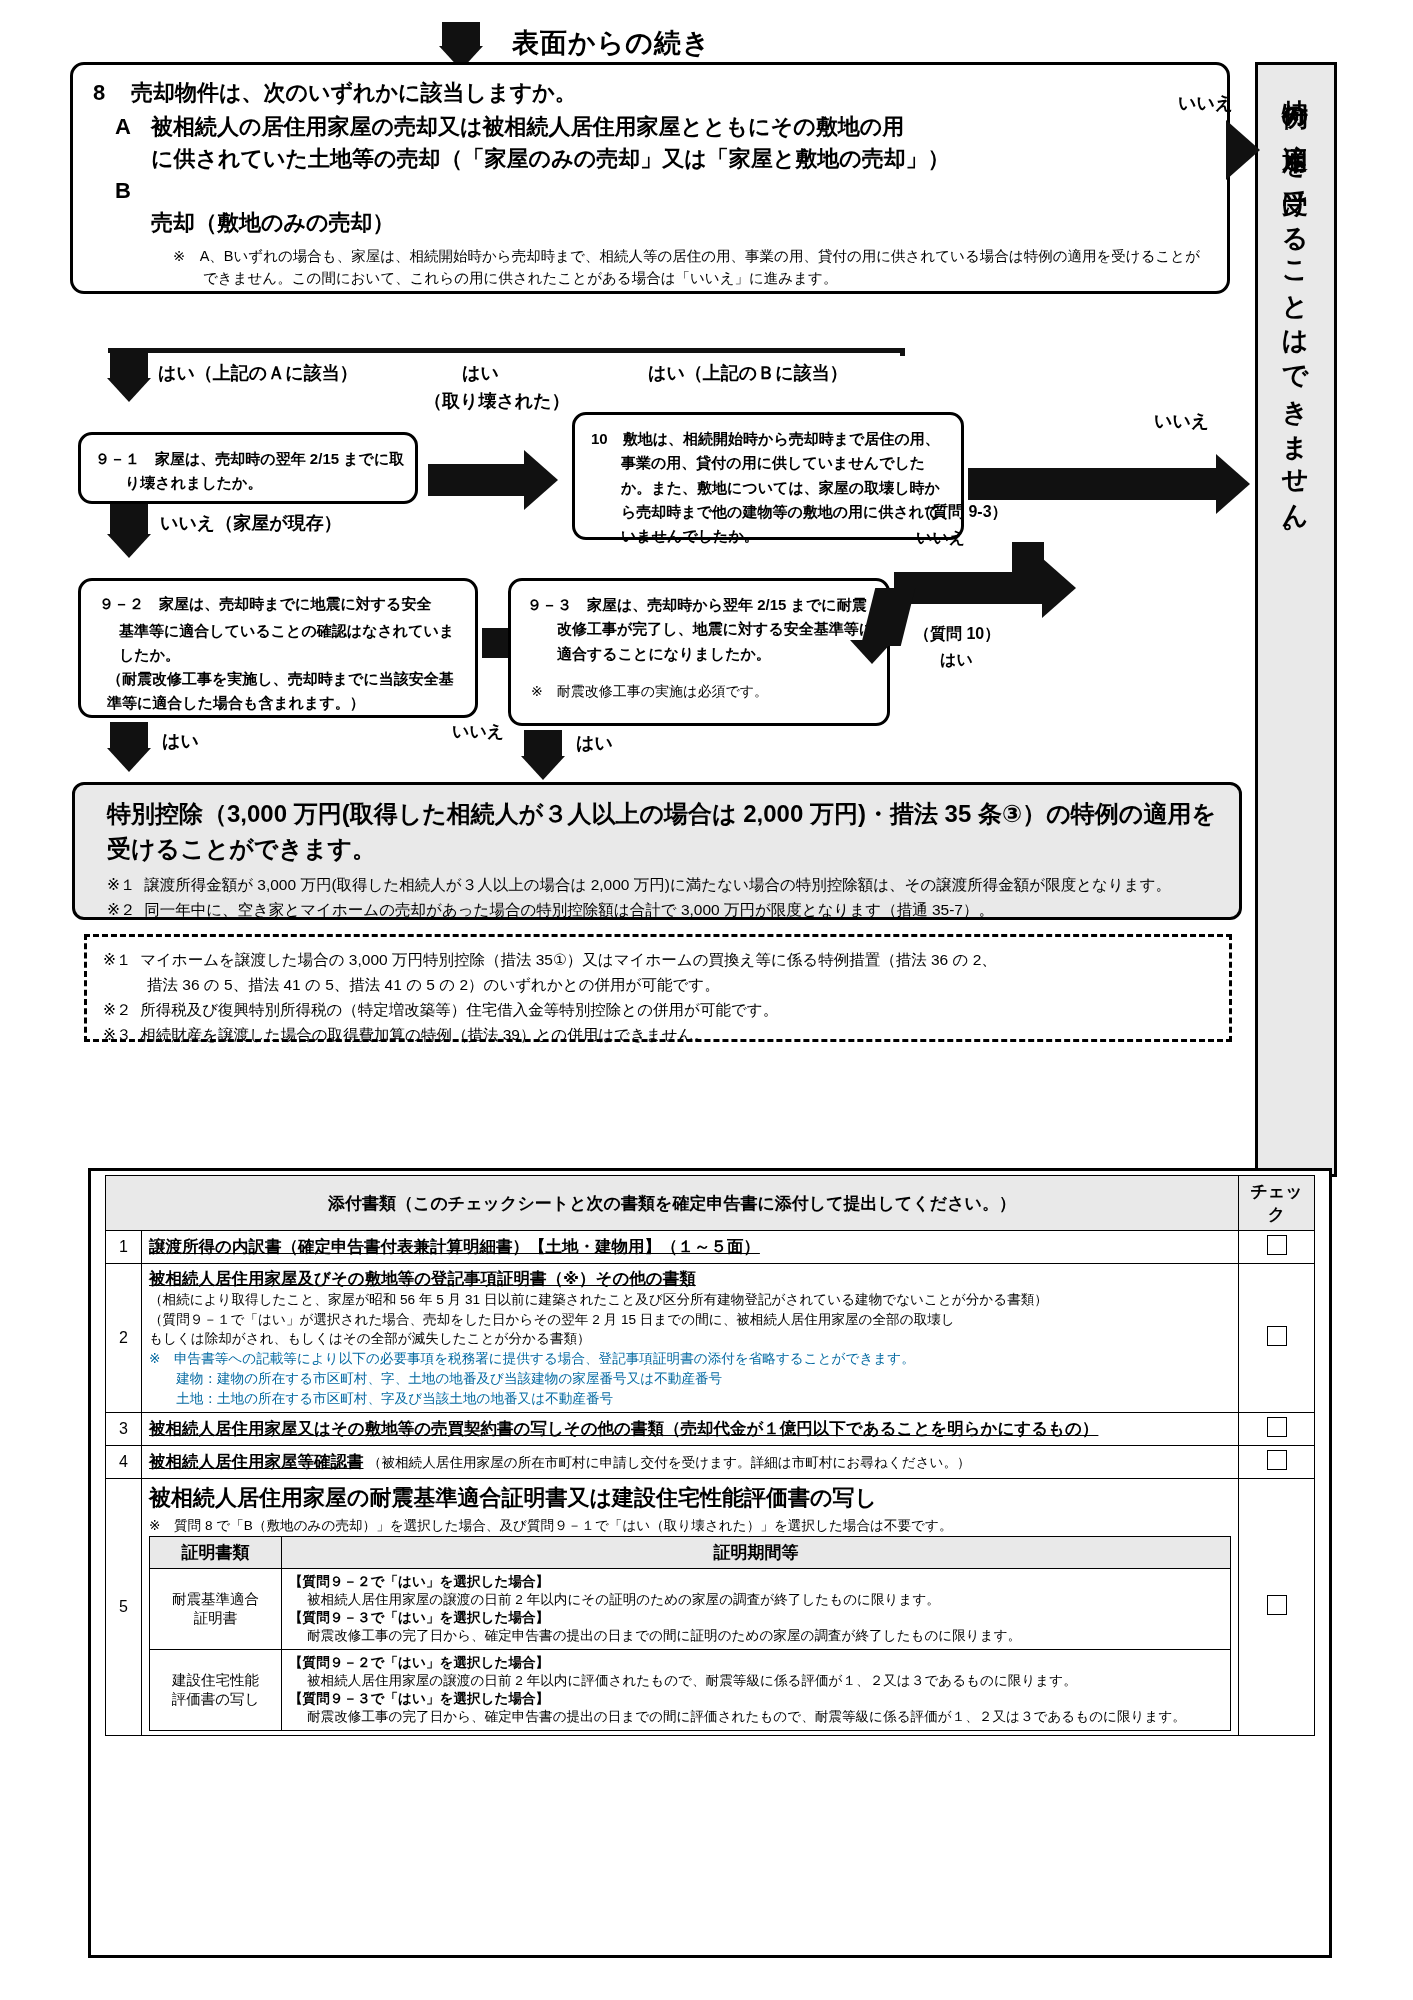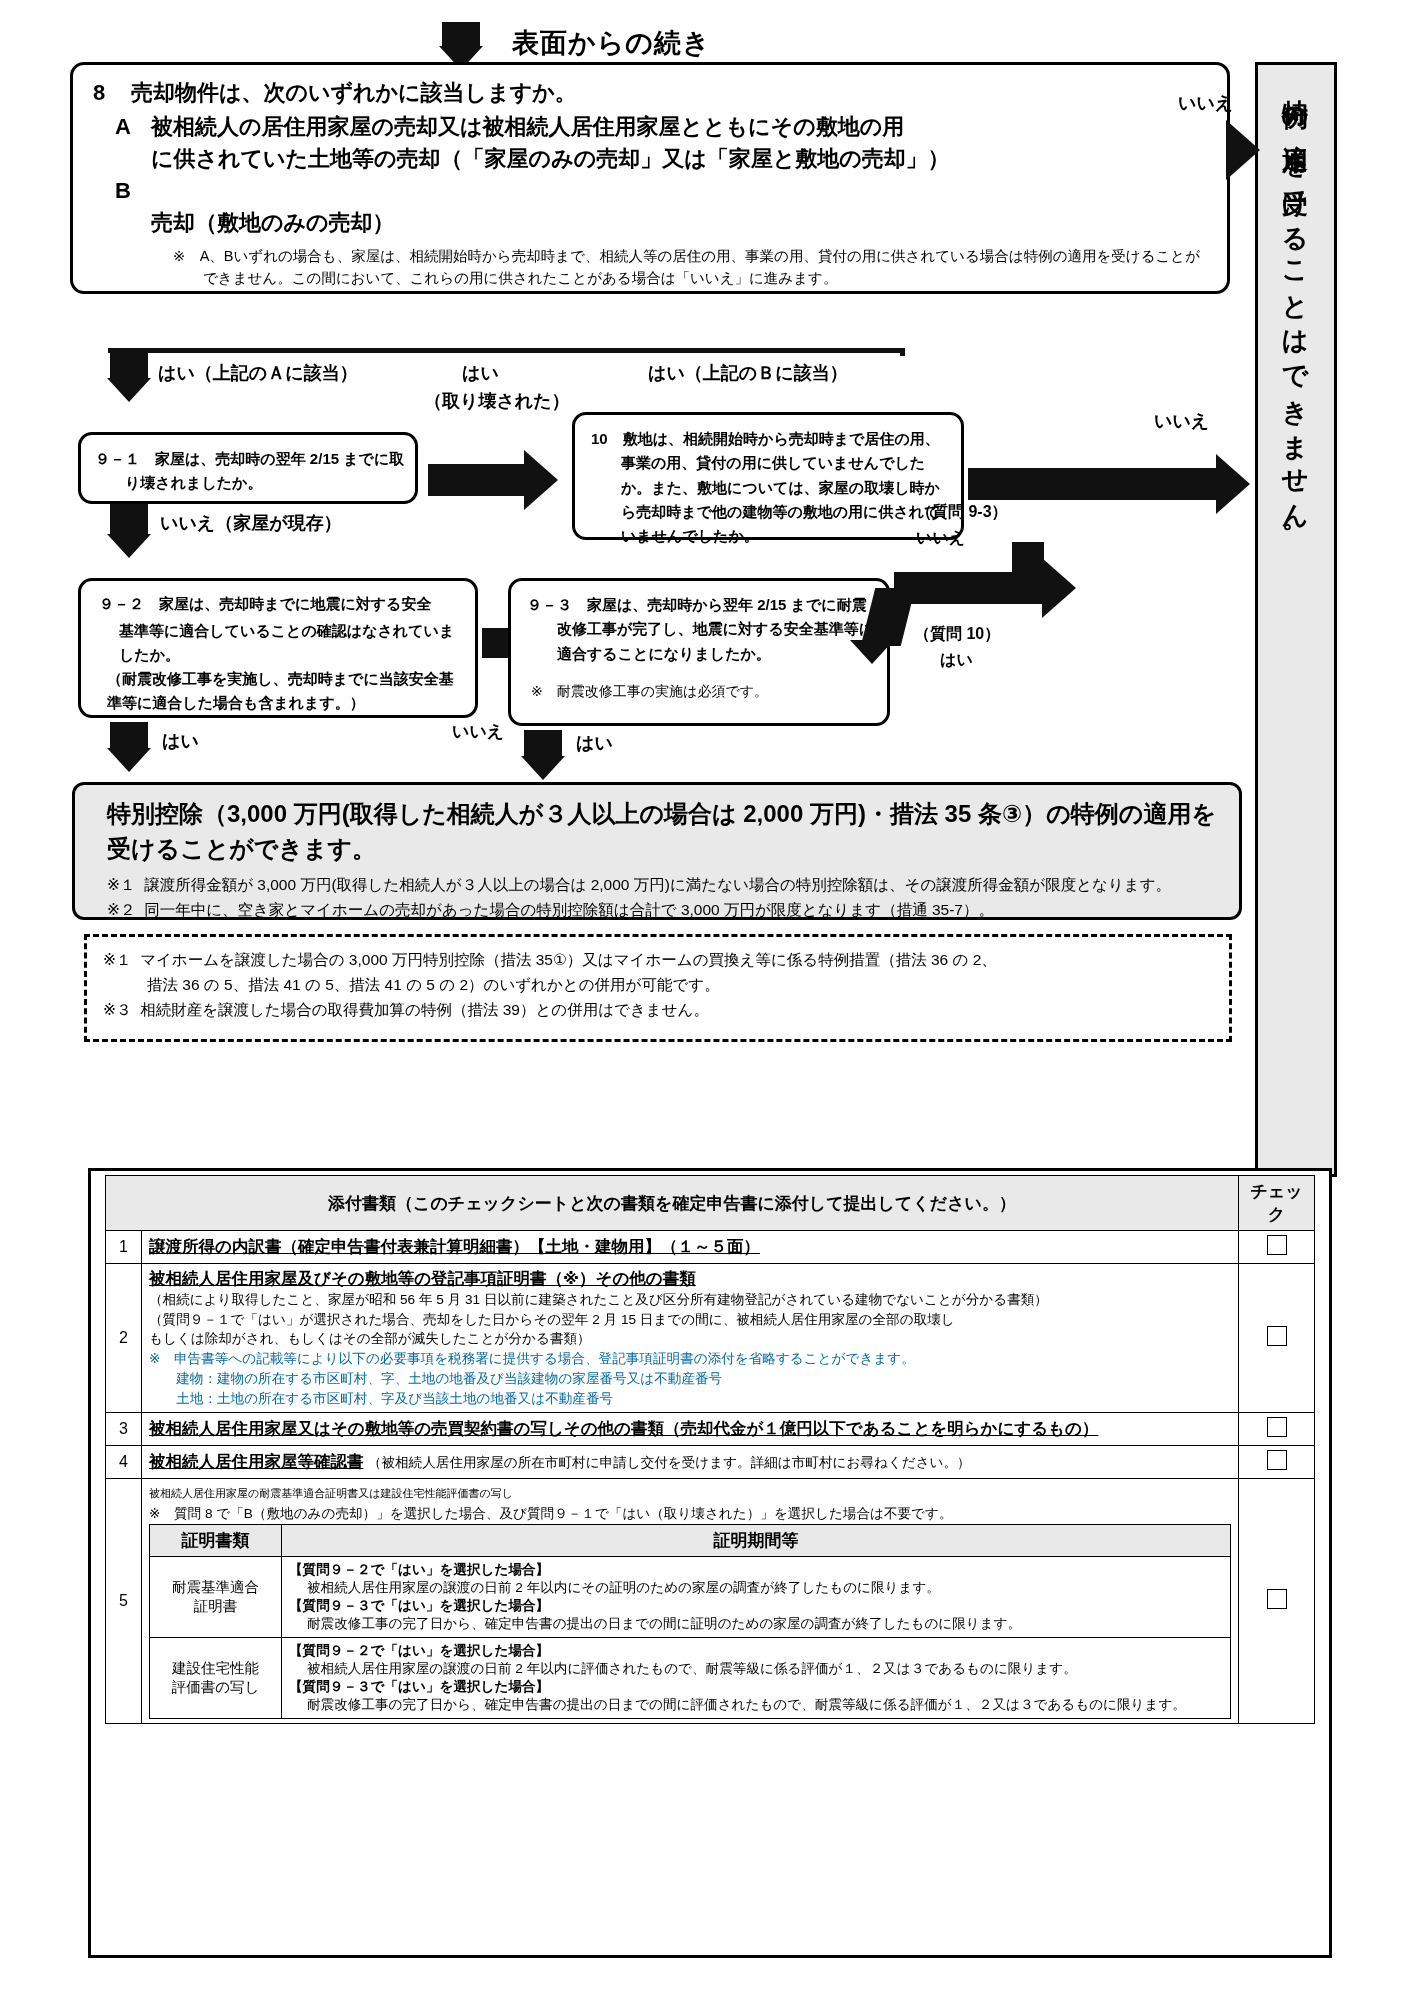--- a/index.html
+++ b/index.html
@@ -119,21 +119,21 @@
   }
   td.num { width:36px; text-align:center; font-size:16px; }
   td.chk { width:58px; text-align:center; }
   .checkbox {
     display:inline-block;
     width:20px; height:20px;
     border:1.6px solid #000;
     background:#fff;
   }
   .main-line { font-weight:bold; font-size:16.5px; text-decoration: underline; }
-  .main-line-nb { font-weight:normal; font-size:11px; }
+  .main-line-nb { font-weight:bold; font-size:22px; }
   .sub { font-size:13.6px; line-height:1.45; display:block; }
   .red { color:#0369a1; }
   .subtbl { border-collapse:collapse; width:100%; font-size:13.6px; }
   .subtbl td, .subtbl th { border:1.5px solid #000; padding:4px 6px; vertical-align:top; }
   .subtbl th { background:#e9e9e9; text-align:center; font-weight:bold; font-size:14.5px; }
   .subtbl td.cat { width:132px; text-align:center; vertical-align:middle; font-size:14.5px; }
   .ql { font-weight:bold; }
   .ind-s { display:block; padding-left:18px; }
 </style>
 </head>
@@ -267,20 +267,24 @@
       </span>
     </div>
   </div>
 
   <div class="dashed-box" style="left:84px; top:934px; width:1148px; height:108px;">
     <span class="ind">
       <span>※１</span>
       &nbsp;<span>マイホームを譲渡した場合の 3,000 万円特別控除（措法 35①）又はマイホームの買換え等に係る特例措置（措法 36 の 2、</span>
     </span>
     <span class="ind2">措法 36 の 5、措法 41 の 5、措法 41 の 5 の 2）のいずれかとの併用が可能です。</span>
+    <span class="ind">
+      <span>※２</span>
+      &nbsp;<span>所得税及び復興特別所得税の（特定増改築等）住宅借入金等特別控除との併用が可能です。</span>
+    </span>
     <span class="ind">
       <span>※３</span>
       &nbsp;<span>相続財産を譲渡した場合の取得費加算の特例（措法 39）との併用はできません。</span>
     </span>
   </div>
 
   <div class="att-wrap" style="left:88px; top:1168px; width:1244px; height:790px;">
     <table class="att">
       <tbody>
           <tr>

